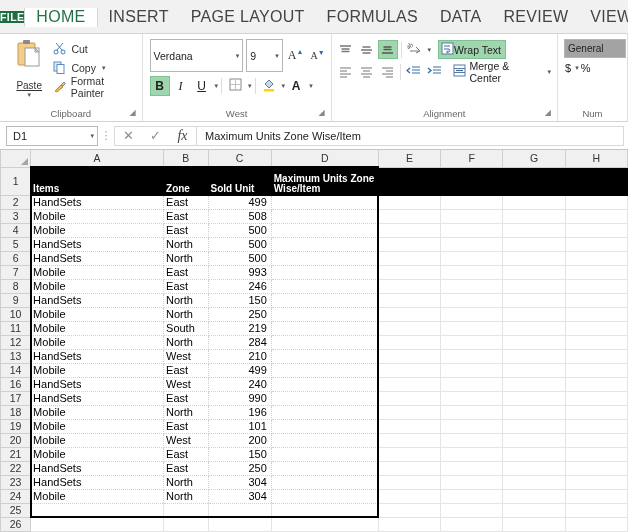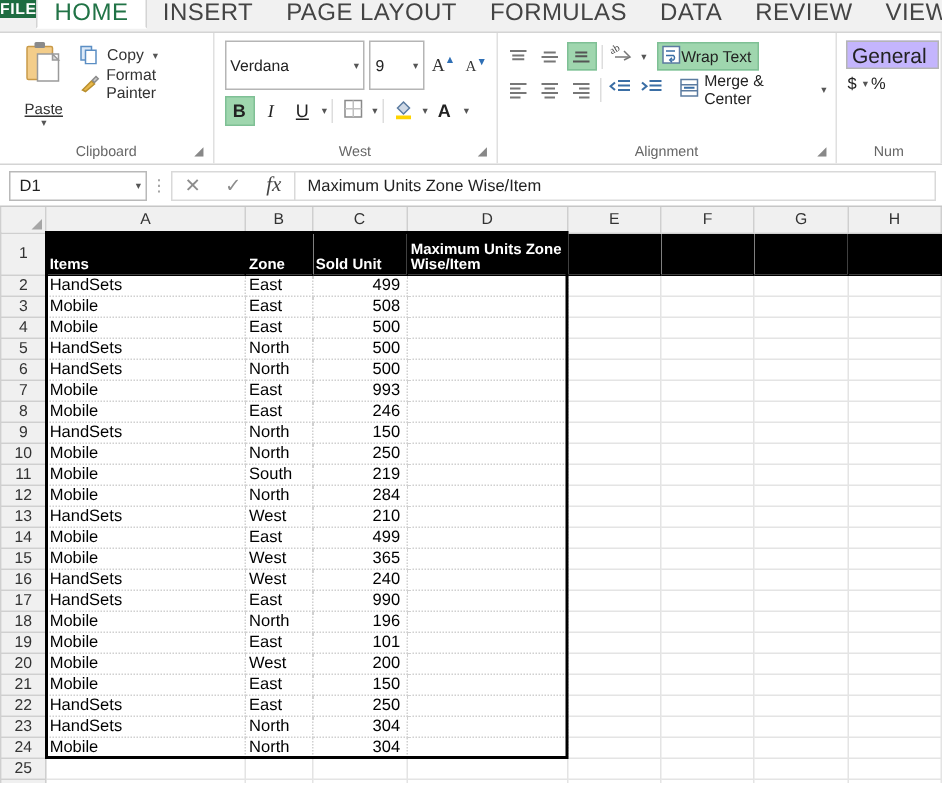--- a/index.html
+++ b/index.html
@@ -5,25 +5,25 @@
   * { box-sizing: border-box; margin: 0; padding: 0; }
   html, body {
     width: 628px; height: 532px;
     overflow: hidden;
     background: #fff;
     font-family: "Liberation Sans", sans-serif;
   }
 
   
   .tabbar {
-    height: 22px;
+    height: 34px;
     background: #f1f1f1;
     border-bottom: 1px solid #d4d4d4;
     display: flex;
-    align-items: flex-start;
+    align-items: center;
     position: relative;
   }
   .tab-file {
     width: 46px;
     background: #1e6c41;
     color: #fff;
     font-size: 10.5px;
     font-weight: bold;
     letter-spacing: .4px;
     display: flex;
@@ -155,23 +155,23 @@
     display: flex; align-items: center; gap: 3px;
     font-size: 10.5px; color: #222;
     padding: 1px 2px;
     height: 19px;
     margin-left: 6px;
   }
 
   
   .g-num { width: 70px; }
   .num-box {
-    border: 1px solid #b5b5b5; background:#c4b5fd;
+    border: 1px solid #b5b5b5; background:#a3a3a3;
     width: 62px; height: 19px;
-    font-size: 14px; color: #222;
+    font-size: 10px; color: #222;
     display:flex; align-items:center; padding-left:3px;
     margin-top:2px; margin-left:2px;
   }
   .num-row2 { display:flex; align-items:center; gap:2px; padding-top:4px; padding-left:3px; font-size:11px; color:#222;}
 
   
   .fbar {
     height: 28px;
     background: #fff;
     border-bottom: 1px solid #c6c6c6;
@@ -304,20 +304,30 @@
               <rect x="2" y="4" width="17" height="22" rx="1" fill="#f3cd8a" stroke="#c99a48"></rect>
               <rect x="7" y="1" width="7" height="4" rx="1" fill="#8a8a8a"></rect>
               <rect x="9" y="9" width="14" height="18" fill="#fff" stroke="#9a9a9a"></rect>
               <path d="M19 9 L23 13 L19 13 Z" fill="#d9d9d9" stroke="#9a9a9a"></path>
             </svg>
           </span>
           <span class="paste-label">Paste</span>
           <span class="paste-caret">▾</span>
         </div>
         <div class="clip-list">
+          <div class="clip-item">
+            <span class="clip-ico">
+              <svg width="13" height="13" viewBox="0 0 13 13">
+                <circle cx="3" cy="10" r="2" fill="none" stroke="#4a7ebb"></circle>
+                <circle cx="10" cy="10" r="2" fill="none" stroke="#4a7ebb"></circle>
+                <path d="M3.6 8.6 L10 1 M9.4 8.6 L3 1" stroke="#4a7ebb" fill="none"></path>
+              </svg>
+            </span>
+            <span>Cut</span>
+          </div>
           <div class="clip-item">
             <span class="clip-ico">
               <svg width="13" height="13" viewBox="0 0 13 13">
                 <rect x="1" y="1" width="7" height="9" fill="#dce9f7" stroke="#5b8ec4"></rect>
                 <rect x="4" y="3.5" width="7" height="9" fill="#fff" stroke="#5b8ec4"></rect>
               </svg>
             </span>
             <span>Copy</span>
             <span class="mini-caret">▾</span>
           </div>
@@ -703,31 +713,20 @@
           <td class="cell">Mobile</td>
           <td class="cell">East</td>
           <td class="cell num">499</td>
           <td class="cell"></td>
           <td class="cell empty"></td>
           <td class="cell empty"></td>
           <td class="cell empty"></td>
           <td class="cell empty"></td>
         </tr>
         <tr>
-          <td class="rowhdr">15</td>
-          <td class="cell">Mobile</td>
-          <td class="cell">West</td>
-          <td class="cell num">365</td>
-          <td class="cell"></td>
-          <td class="cell empty"></td>
-          <td class="cell empty"></td>
-          <td class="cell empty"></td>
-          <td class="cell empty"></td>
-        </tr>
-        <tr>
           <td class="rowhdr">16</td>
           <td class="cell">HandSets</td>
           <td class="cell">West</td>
           <td class="cell num">240</td>
           <td class="cell"></td>
           <td class="cell empty"></td>
           <td class="cell empty"></td>
           <td class="cell empty"></td>
           <td class="cell empty"></td>
         </tr>

